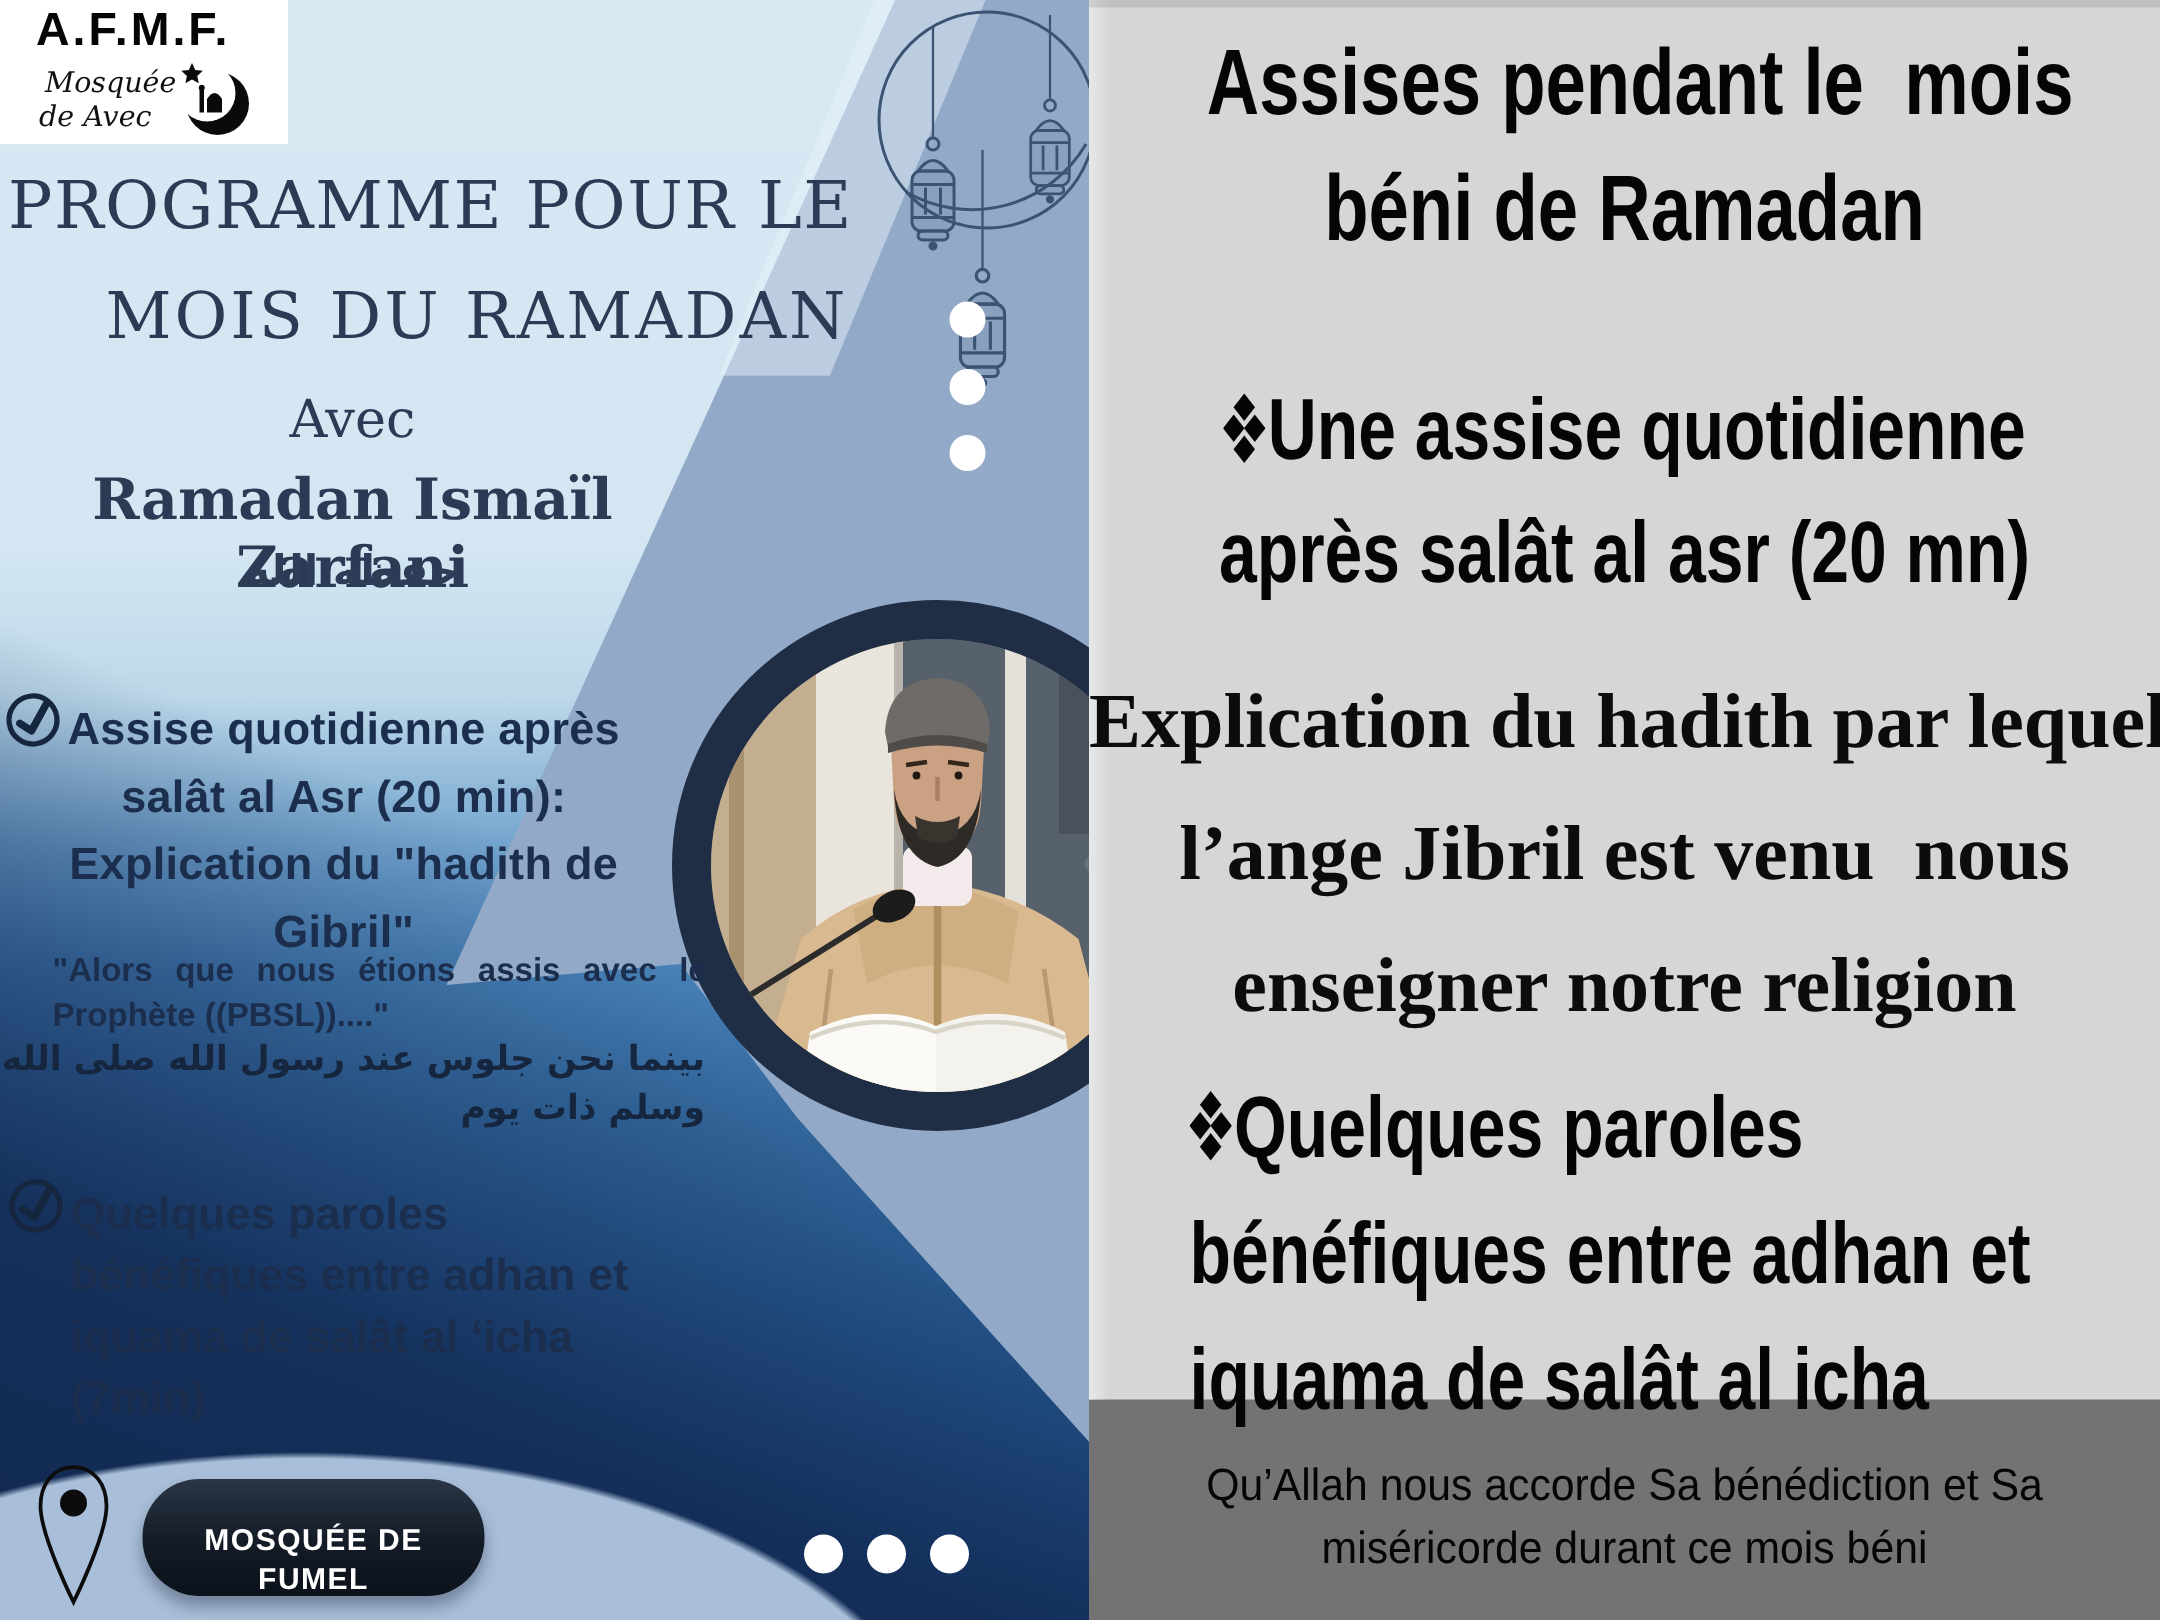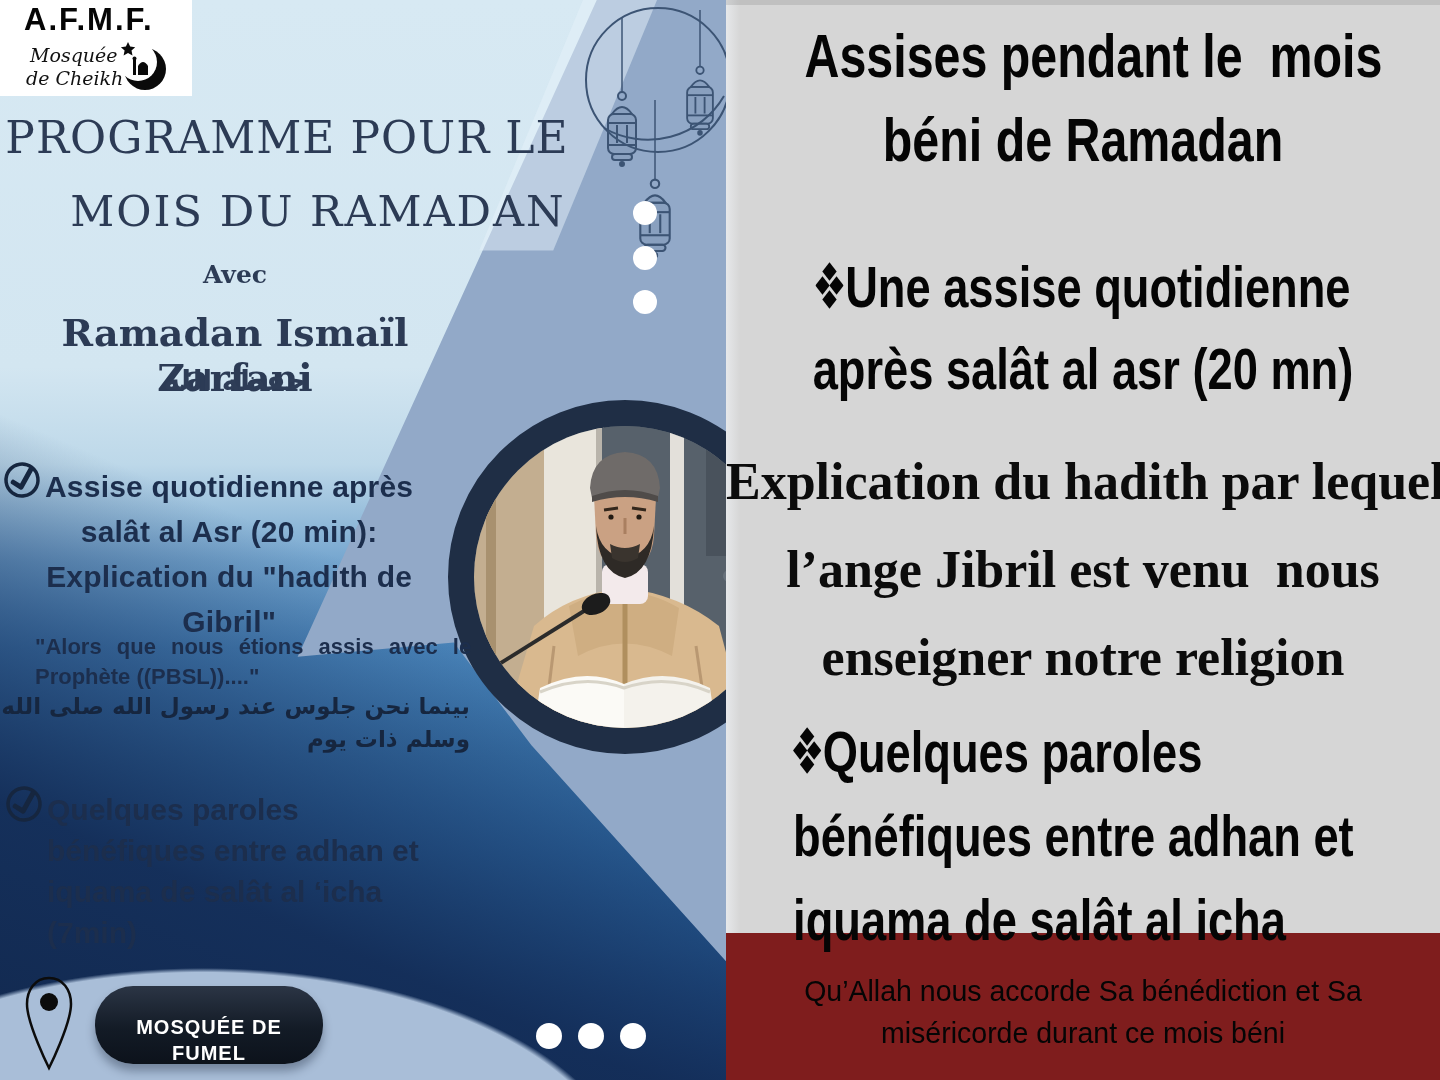--- a/index.html
+++ b/index.html
@@ -1,16 +1,16 @@
 <!DOCTYPE html>
 <html><head>
 <meta charset="utf-8">
 <style>
   html,body{margin:0;padding:0;background:#fff;}
-  .slide{position:relative;width:1440px;height:1080px;overflow:hidden;background:#7f1d1d;
+  .slide{position:relative;width:1440px;height:1080px;overflow:hidden;background:#737373;
          font-family:"Liberation Sans",sans-serif;}
   .abs{position:absolute;}
   .line{white-space:pre;}
 
   
   .poster{position:absolute;left:0;top:0;width:726px;height:1080px;overflow:hidden;
     background:
       radial-gradient(ellipse 430px 222px at 203px 1190px, #a9bed8 0%, #a9bed8 98%, rgba(169,190,216,0) 100%),
       linear-gradient(203deg, rgba(20,48,92,0) 52%, rgba(23,52,97,.55) 66%, rgba(19,44,86,.95) 80%, #12294f 100%),
       linear-gradient(180deg, #d7e9f3 0%, #d3e6f1 34%, #bdd8e9 43%, #75a6cf 52%, #4e8bc1 60%, #3e7cb4 70%, #3374b1 79%, #2b6aa9 88%, #245c9a 96%, #1e4f8d 100%);}
@@ -22,21 +22,21 @@
   .logo-box{left:0;top:0;width:192px;height:96px;background:#ffffff;z-index:6;}
   .logo-acronym{left:24px;top:2px;font-weight:bold;font-size:31px;letter-spacing:2px;color:#050505;}
   .logo-script{font-family:"DejaVu Serif",serif;font-style:italic;font-size:19px;color:#111;}
   .ls1{left:30px;top:44px;}
   .ls2{left:26px;top:67px;}
   .logo-moon{left:116px;top:40px;}
 
   .poster-serif{font-family:"DejaVu Serif",serif;color:#2c3b55;text-align:center;}
   .ptitle1{left:0;top:112px;width:574px;font-size:44px;letter-spacing:1px;}
   .ptitle2{left:0;top:186px;width:636px;font-size:43px;letter-spacing:2px;}
-  .avec{left:0;top:260px;width:470px;font-size:25px;font-weight:bold;}
+  .avec{left:0;top:260px;width:470px;font-size:35px;font-weight:normal;}
   .speaker{left:0;top:310px;width:470px;font-size:38px;font-weight:bold;}
   .arabic-blessing{left:0;top:364px;width:470px;text-align:center;
      font-family:"DejaVu Sans",sans-serif;font-weight:bold;font-size:28px;color:#2e3d57;}
 
   .check-icon{z-index:4;transform:rotate(-8deg);}
   .item-head{z-index:4;font-weight:bold;color:#1c2e4d;}
   .i1-head{left:45px;top:464px;font-size:30px;line-height:45px;letter-spacing:.2px;text-align:center;}
   .i1-quote{left:35px;top:632px;width:438px;font-weight:bold;font-size:22px;line-height:30px;color:#1c2e4d;z-index:4;}
   .i1-quote .line:first-child{word-spacing:9px;}
   .i1-arabic{left:20px;top:690px;width:450px;text-align:right;direction:rtl;z-index:4;
@@ -116,21 +116,21 @@
       <use href="#lantern" transform="translate(100,188) scale(1.05)"></use>
     </svg>
 
     <span class="dot vd1"></span>
     <span class="dot vd2"></span>
     <span class="dot vd3"></span>
 
     <div class="abs logo-box">
       <div class="abs logo-acronym">A.F.M.F.</div>
       <div class="abs logo-script ls1">Mosquée</div>
-      <div class="abs logo-script ls2">de Cheikh</div>
+      <div class="abs logo-script ls2">de Avec</div>
       <svg class="abs logo-moon" width="54" height="54" viewBox="0 0 54 54">
         <circle cx="29" cy="29" r="21" fill="#0a0a0a"></circle>
         <circle cx="22" cy="22" r="19" fill="#ffffff"></circle>
         <path d="M12 2 l2.2 4.6 5 .6 -3.7 3.4 1 4.9 -4.5 -2.5 -4.4 2.5 1 -4.9 -3.7 -3.4 5 -.6 Z" fill="#0a0a0a"></path>
         <path d="M22 26 Q27 18 32 26 L32 35 L22 35 Z" fill="#0a0a0a"></path>
         <rect x="17" y="20" width="3" height="15" fill="#0a0a0a"></rect>
         <circle cx="18.5" cy="18.5" r="2" fill="#0a0a0a"></circle>
       </svg>
     </div>
 

